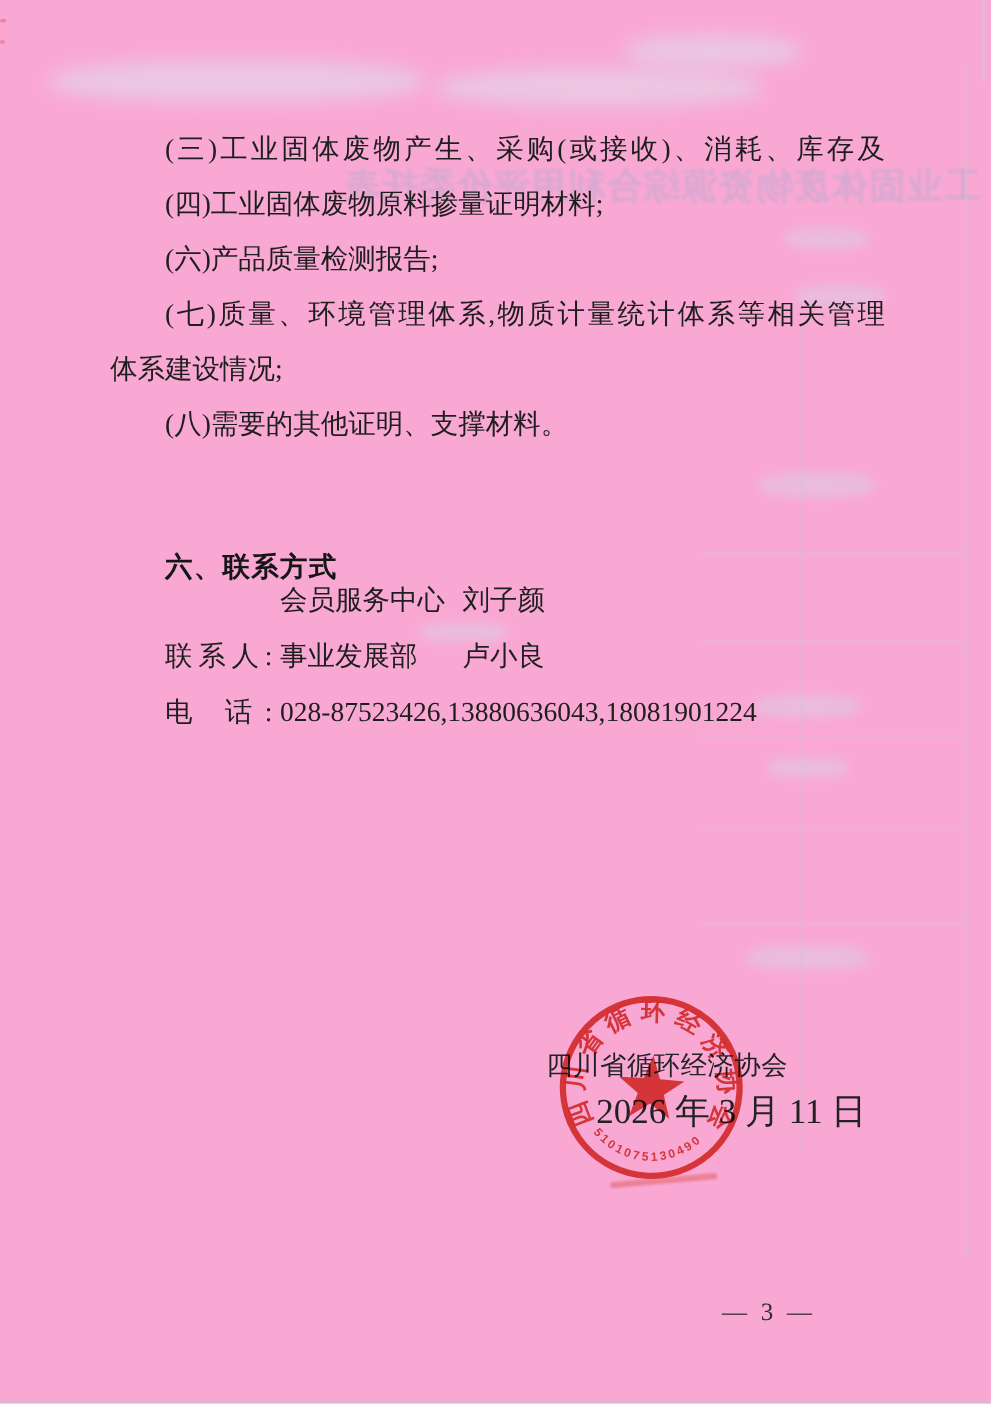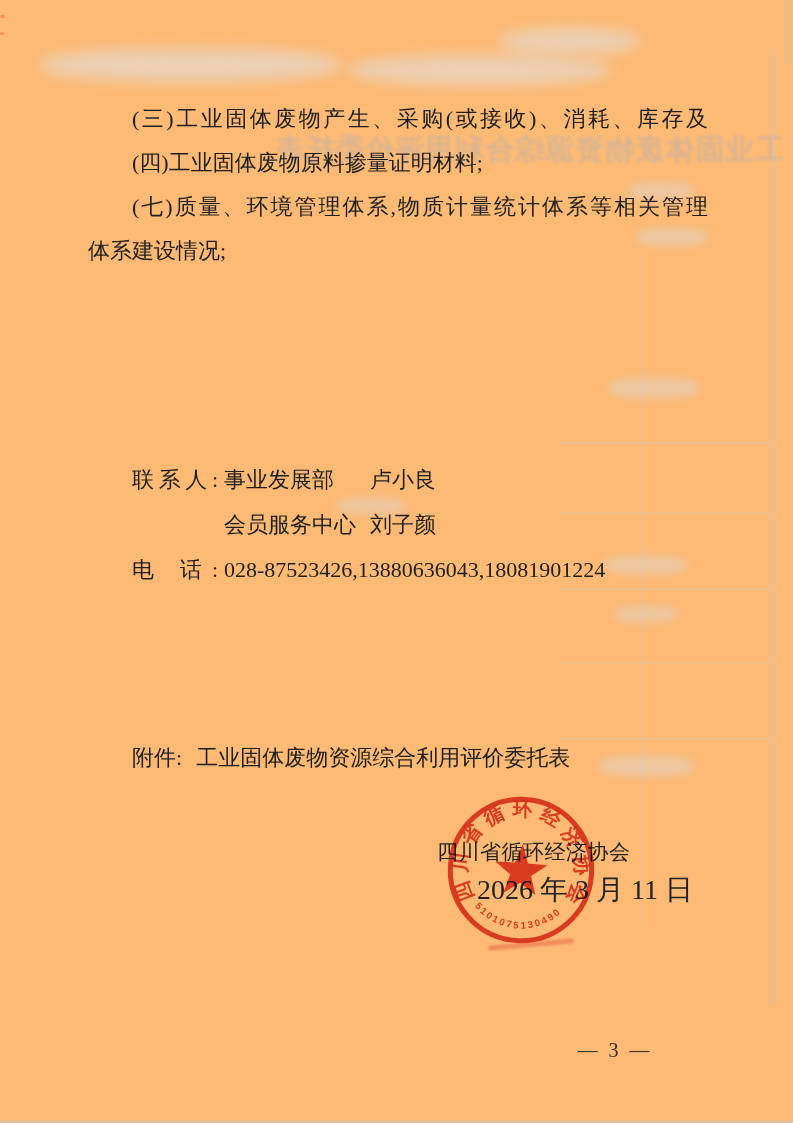--- a/index.html
+++ b/index.html
@@ -1,19 +1,19 @@
 <!DOCTYPE html>
 <html lang="zh"><head>
 <meta charset="utf-8">
 <style>
   html,body{margin:0;padding:0;background:#ffffff;}
   .page{
     position:relative;
     width:793px;height:1123px;
-    background:#fdba74;
+    background:#f9a8d4;
     overflow:hidden;
     font-family:"Liberation Serif","DejaVu Serif",serif;
     color:#1e1e1e;
   }
   
   .ghost-layer{position:absolute;inset:0;z-index:1;pointer-events:none;}
   .gsmudge{
     position:absolute;background:#dde4f0;border-radius:45%;
     filter:blur(7px);opacity:.5;
   }
@@ -113,34 +113,34 @@
     <div class="redmark" style="left:0;top:15px;width:5px;height:3px;"></div>
     <div class="redmark" style="left:0;top:32px;width:4px;height:3px;"></div>
     <div class="bottom-edge"></div>
   </div>
 
   <div class="print-layer">
 
     <div class="body-block" id="body-lines">
         <div class="bline ind j">(三)工业固体废物产生、采购(或接收)、消耗、库存及</div>
         <div class="bline ind">(四)工业固体废物原料掺量证明材料;</div>
+        <div class="bline ind">(六)产品质量检测报告;</div>
         <div class="bline ind j">(七)质量、环境管理体系,物质计量统计体系等相关管理</div>
         <div class="bline">体系建设情况;</div>
+        <div class="bline ind">(八)需要的其他证明、支撑材料。</div>
       </div>
 
+    <div class="sec-heading">六、联系方式</div>
 
     <div class="contact-block" id="contact-rows">
+        <div class="crow"><span class="clabel"></span><span class="cval fixed">会员服务中心</span><span>刘子颜</span></div>
         <div class="crow"><span class="clabel">联系人:</span><span class="cval fixed">事业发展部</span><span>卢小良</span></div>
-        <div class="crow"><span class="clabel"></span><span class="cval fixed">会员服务中心</span><span>刘子颜</span></div>
         <div class="crow"><span class="clabel">电 话:</span><span class="cval">028-87523426,13880636043,18081901224</span></div>
       </div>
 
-    <div class="attach-line">
-      <span class="alabel">附件:</span><span>工业固体废物资源综合利用评价委托表</span>
-    </div>
 
     <div class="sig-org">四川省循环经济协会</div>
     <div class="sig-date">2026 年 3 月 11 日</div>
 
     <div class="page-num">— 3 —</div>
   </div>
 
   <svg class="seal" viewBox="0 0 170 170">
     <defs>
       <path id="arcTop" d="M 36.7 118.8 A 59 59 0 1 1 133.3 118.8" fill="none"></path>

